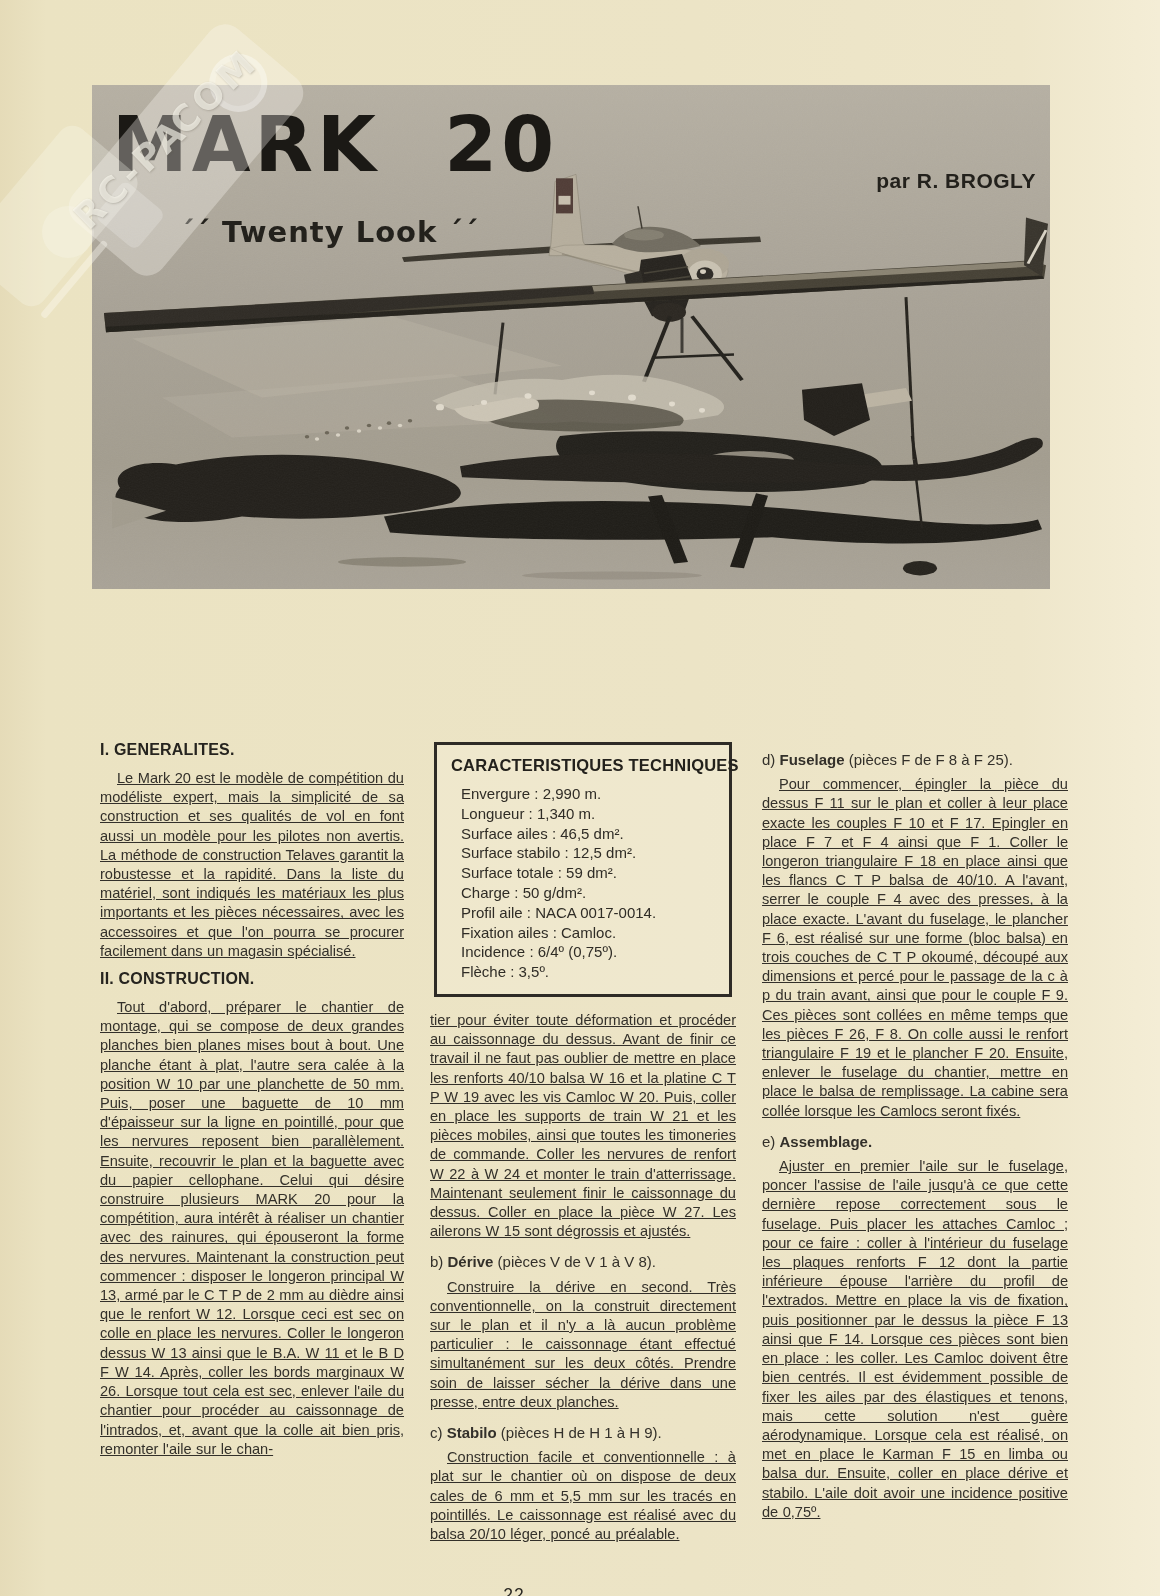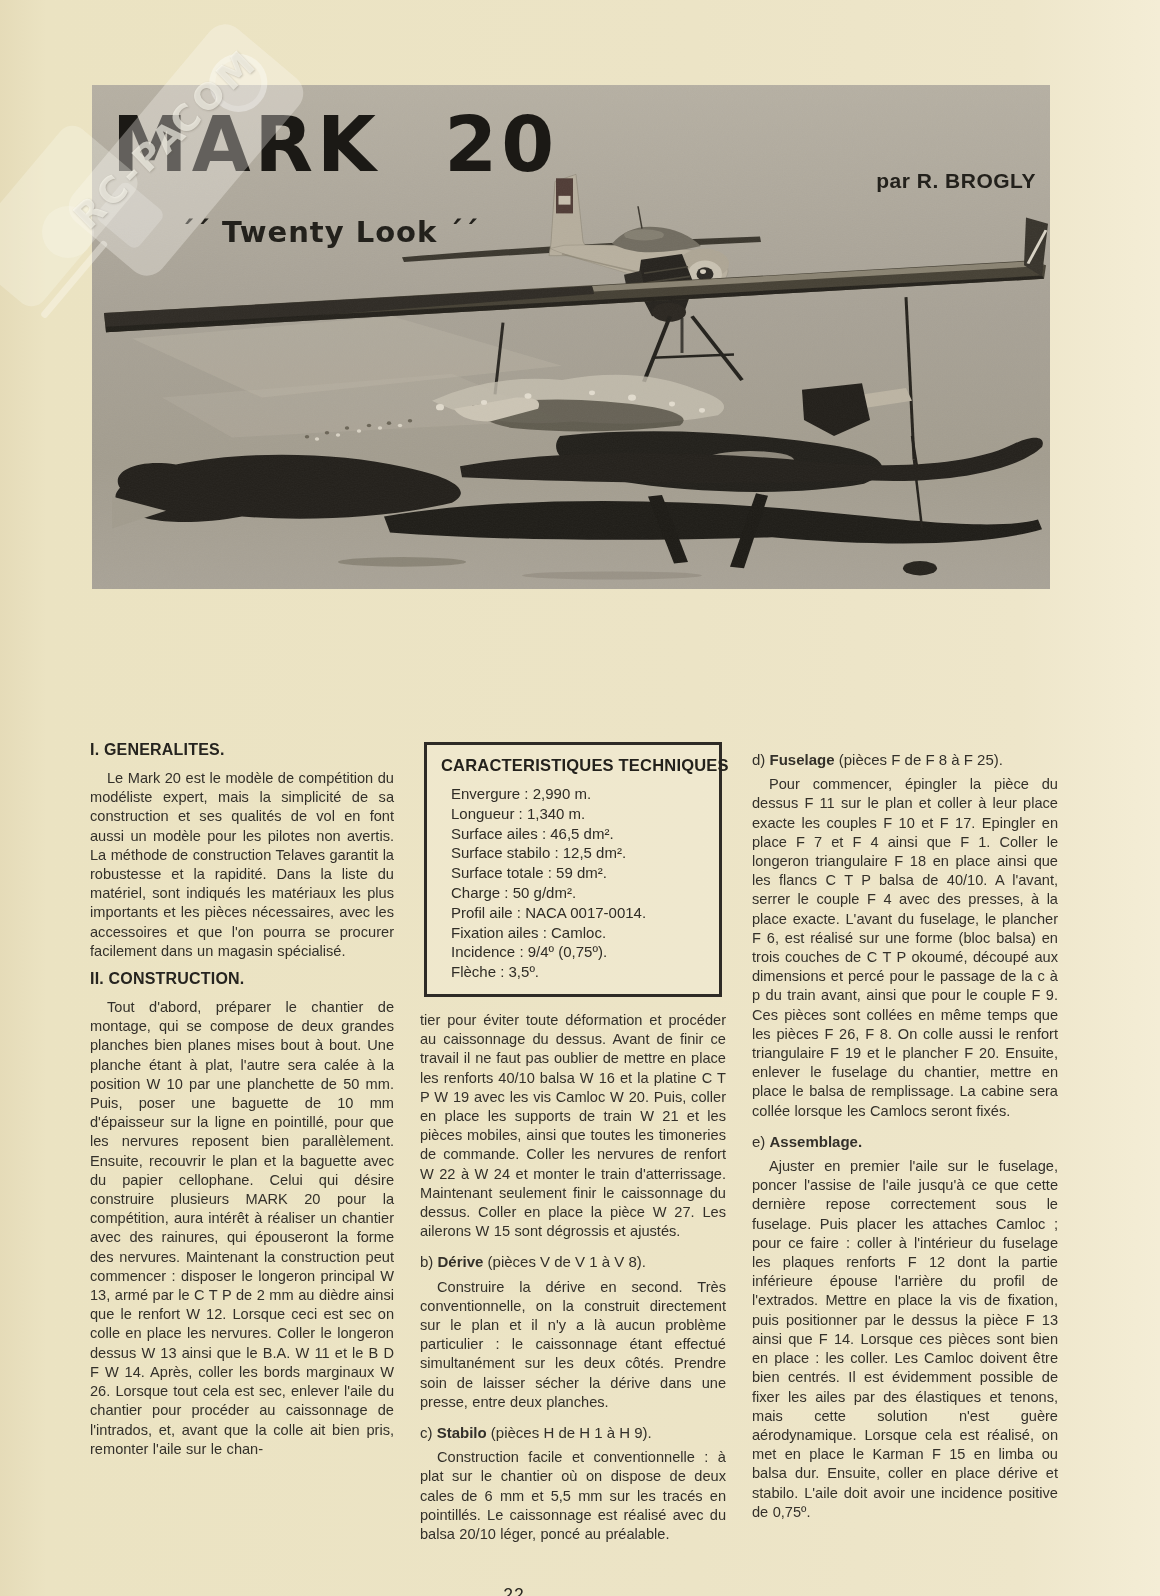--- a/index.html
+++ b/index.html
@@ -34,28 +34,28 @@
   .stamp-antenna{position:absolute;left:-94px;top:52px;width:98px;height:7px;border-radius:3px;background:rgba(252,250,242,.40);}
   .stamp2{position:absolute;left:-34px;top:168px;width:172px;height:96px;border-radius:16px;
     background:rgba(252,250,242,.28);transform:rotate(-50deg);}
   .stamp-dot{position:absolute;left:42px;top:206px;width:52px;height:52px;border-radius:50%;background:rgba(252,250,242,.25);}
   .wm-text{position:absolute;font-family:"DejaVu Sans",sans-serif;font-weight:800;font-size:36px;letter-spacing:4px;
     color:rgba(255,253,244,.62);text-shadow:0 1px 2px rgba(90,84,68,.30);transform:rotate(-44deg);transform-origin:left bottom;}
   .wm-a{left:94px;top:196px;}
   .wm-b{left:190px;top:102px;}
   
   .columns{
-    position:absolute;left:90px;top:739px;width:968px;
+    position:absolute;left:100px;top:739px;width:968px;
     display:grid;grid-template-columns:304px 306px 306px;column-gap:26px;
   }
   .col{min-width:0;}
   .h1{font-weight:700;font-size:16px;letter-spacing:.2px;color:#26241f;margin:2px 0 10px 0;}
   p.body{
     font-size:14.6px;line-height:19.2px;text-align:justify;margin:0 0 9px 0;
-    hyphens:auto;-webkit-hyphens:auto;word-spacing:.4px;
+    hyphens:auto;-webkit-hyphens:auto;word-spacing:.4px;text-decoration:underline;
   }
   p.body.ind{text-indent:17px;}
   p.sub{font-size:15px;line-height:19.2px;margin:11px 0 6px 0;}
   p.sub .b{font-weight:700;}
   
   .specsbox{
     border:3px solid #2e2b26;margin:3px 4px 14px 4px;padding:9px 0 12px 14px;background:rgba(255,252,240,.20);
   }
   .specs-title{font-weight:700;font-size:16.5px;text-align:center;letter-spacing:.2px;color:#23211c;margin:2px 0 9px 0;white-space:nowrap;}
   .spec-item{font-size:15px;line-height:19.8px;padding-left:10px;color:#2f2c26;}
@@ -200,21 +200,21 @@
         <div class="specs-title">CARACTERISTIQUES TECHNIQUES</div>
         <div>
             <div class="spec-item">Envergure : 2,990 m.</div>
             <div class="spec-item">Longueur : 1,340 m.</div>
             <div class="spec-item">Surface ailes : 46,5 dm².</div>
             <div class="spec-item">Surface stabilo : 12,5 dm².</div>
             <div class="spec-item">Surface totale : 59 dm².</div>
             <div class="spec-item">Charge : 50 g/dm².</div>
             <div class="spec-item">Profil aile : NACA 0017-0014.</div>
             <div class="spec-item">Fixation ailes : Camloc.</div>
-            <div class="spec-item">Incidence : 9/4º (0,75º).</div>
+            <div class="spec-item">Incidence : 6/4º (0,75º).</div>
             <div class="spec-item">Flèche : 3,5º.</div>
           </div>
       </div>
     <p class="body">tier pour éviter toute déformation et procéder au caissonnage du dessus. Avant de finir ce travail il ne faut pas oublier de mettre en place les renforts 40/10 balsa W 16 et la platine C T P W 19 avec les vis Camloc W 20. Puis, coller en place les supports de train W 21 et les pièces mobiles, ainsi que toutes les timoneries de commande. Coller les nervures de renfort W 22 à W 24 et monter le train d'atterrissage. Maintenant seulement finir le caissonnage du dessus. Coller en place la pièce W 27. Les ailerons W 15 sont dégrossis et ajustés.</p>
         <p class="sub"><span>b) </span><span class="b">Dérive</span><span> (pièces V de V 1 à V 8).</span></p>
         <p class="body ind">Construire la dérive en second. Très conventionnelle, on la construit directement sur le plan et il n'y a là aucun problème particulier : le caissonnage étant effectué simultanément sur les deux côtés. Prendre soin de laisser sécher la dérive dans une presse, entre deux planches.</p>
         <p class="sub"><span>c) </span><span class="b">Stabilo</span><span> (pièces H de H 1 à H 9).</span></p>
         <p class="body ind">Construction facile et conventionnelle : à plat sur le chantier où on dispose de deux cales de 6 mm et 5,5 mm sur les tracés en pointillés. Le caissonnage est réalisé avec du balsa 20/10 léger, poncé au préalable.</p>
       </div>
     <div class="col">

